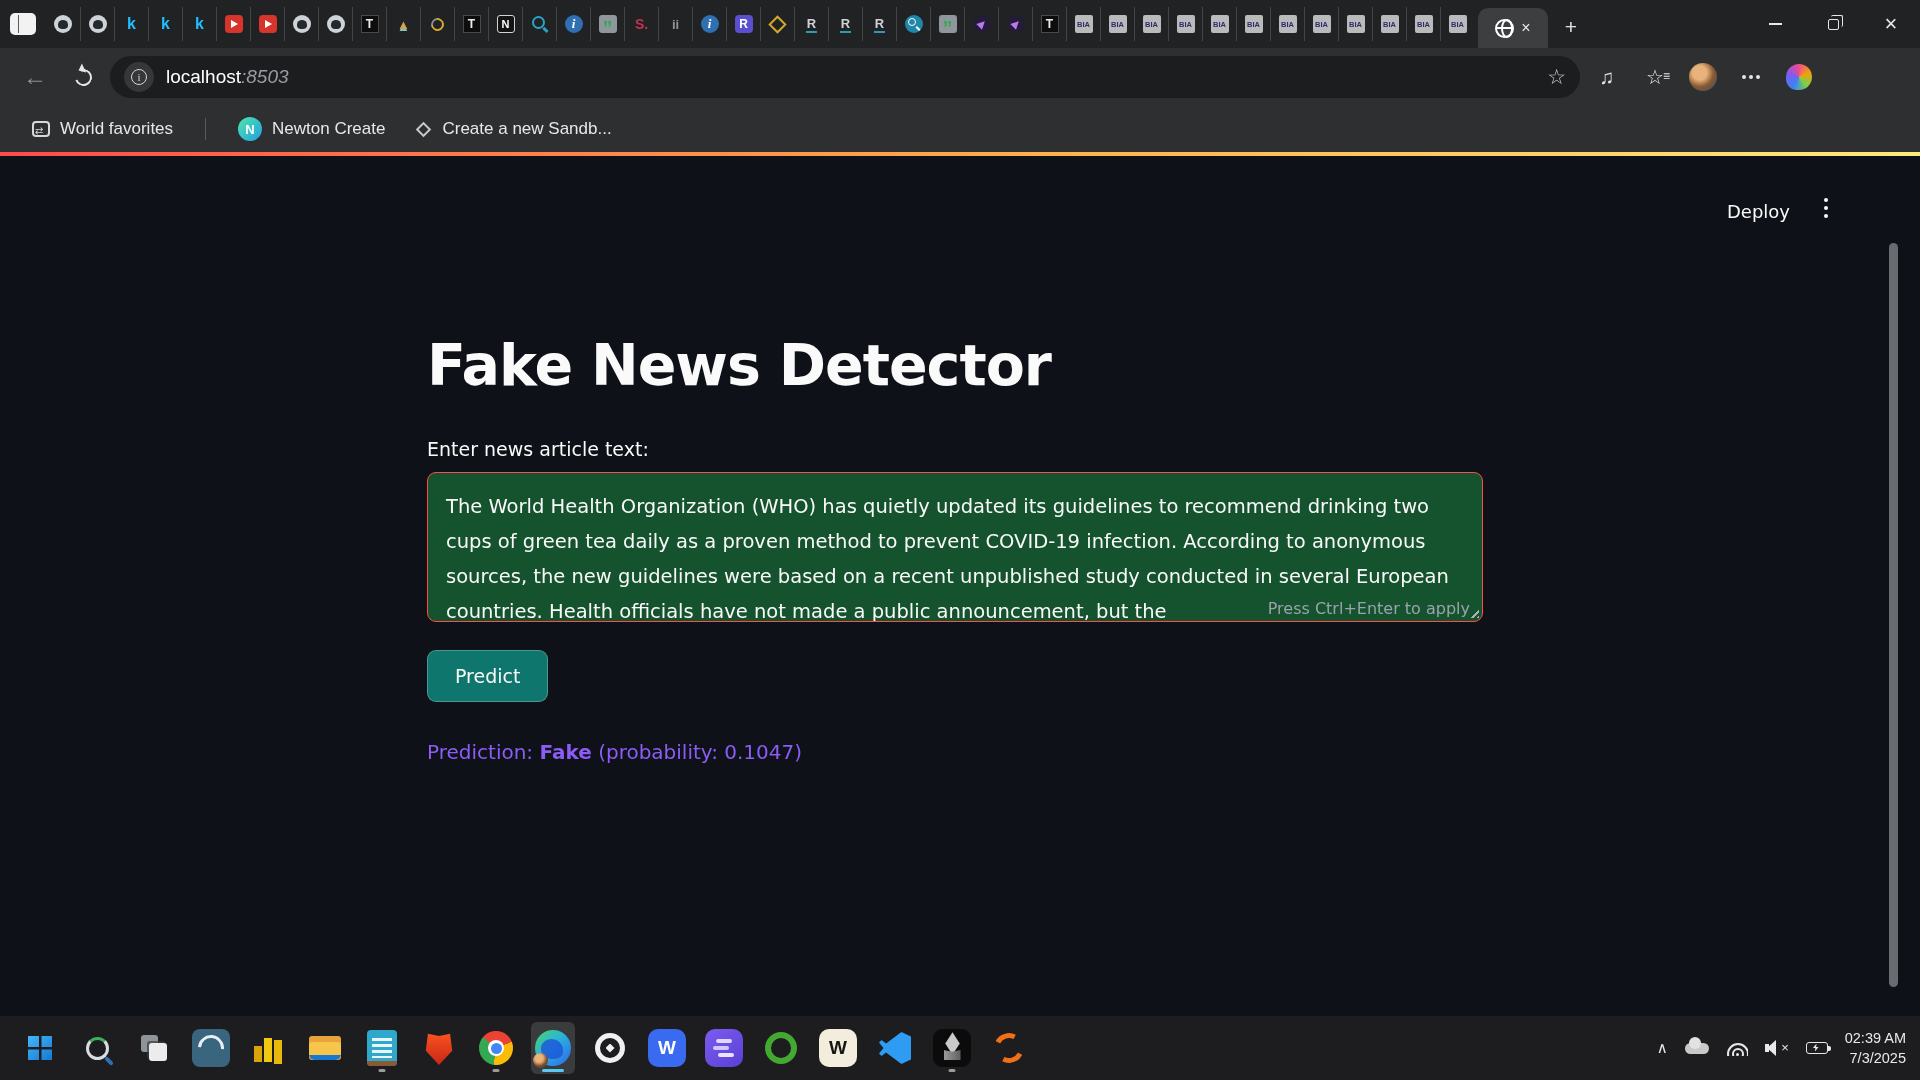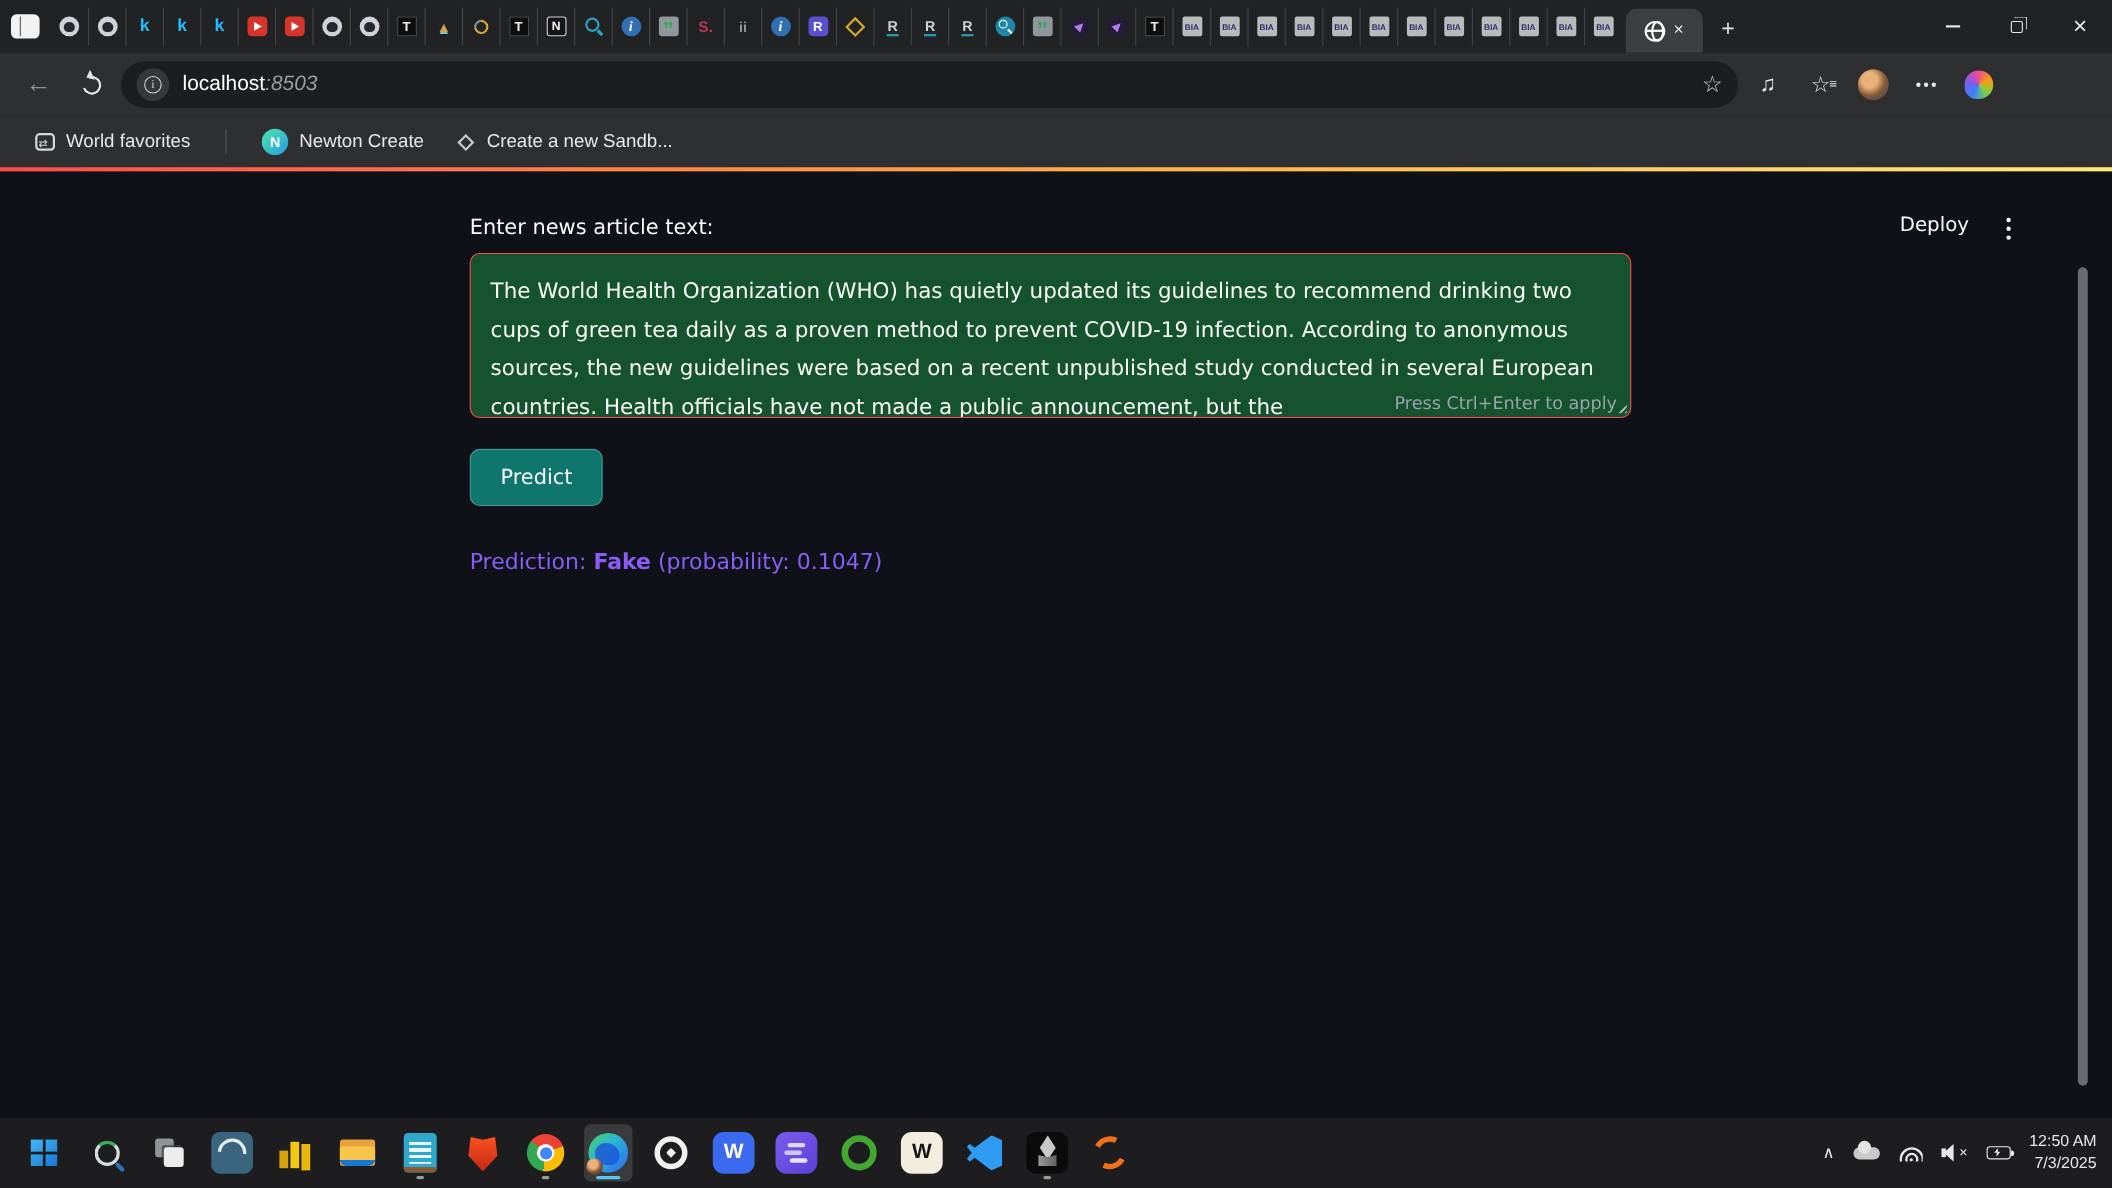--- a/index.html
+++ b/index.html
@@ -100,21 +100,21 @@
   .import-ic { width:18px; height:16px; border:2px solid #d8d8d8; border-radius:4px; position:relative; }
   .import-ic::after { content:"\21C4"; position:absolute; left:1px; top:2px; font-size:10px; color:#d8d8d8; }
   .newton-ic { width:24px; height:24px; border-radius:50%; background:linear-gradient(135deg,#46d8b8 20%,#2aa8d8 85%); display:flex; align-items:center; justify-content:center; color:#fff; font-weight:bold; font-size:13px; }
   .sandbox-ic { width:11px; height:11px; border:2px solid #c9c9c9; transform:rotate(45deg); margin:0 3px; }
 
   
   .decoration { position:absolute; left:0; top:152px; width:1920px; height:4px;
                 background:linear-gradient(90deg,#ff4b4b,#ffb24b 55%,#ffe97d); }
   .page { position:absolute; left:0; top:156px; width:1920px; height:860px; background:#0e1117;
           font-family:"DejaVu Sans", sans-serif; color:#fafafa; }
-  .deploy-row { position:absolute; top:38px; right:88px; display:flex; align-items:flex-start; gap:30px; }
+  .deploy-row { position:absolute; top:38px; right:88px; display:flex; align-items:flex-end; gap:30px; }
   .deploy-btn { font-size:18px; color:#fafafa; cursor:pointer; }
   .kebab { display:flex; flex-direction:column; gap:4px; cursor:pointer; padding:4px; }
   .kebab i { width:4px; height:4px; border-radius:50%; background:#fafafa; }
   .content { position:absolute; left:427px; top:0; width:1056px; }
   .page-title { margin-top:176px; font-size:57px; font-weight:700; letter-spacing:-1px; color:#fafafa; }
   .input-label { margin-top:40px; font-size:19px; color:#fafafa; }
   .textarea-box { margin-top:12px; width:1056px; height:150px; background:#14532d;
                   border:1px solid #ff4b4b; border-radius:9px; padding:16px 18px 0; overflow:hidden; position:relative; }
   .textarea-text { font-size:19.5px; line-height:35px; color:#fafafa; }
   .ta-hint { position:absolute; right:12px; bottom:3px; font-size:16px; color:#9aa3ad; white-space:nowrap; }
@@ -412,20 +412,21 @@
   <div class="deploy-row">
     <span class="deploy-btn">Deploy</span>
     <span class="kebab">
         <i></i>
         <i></i>
         <i></i>
       </span>
   </div>
 
   <div class="content">
+    <h1 class="page-title">Fake News Detector</h1>
     <div class="input-label">Enter news article text:</div>
     <div class="textarea-box">
       <div class="textarea-text">The World Health Organization (WHO) has quietly updated its guidelines to recommend drinking two cups of green tea daily as a proven method to prevent COVID-19 infection. According to anonymous sources, the new guidelines were based on a recent unpublished study conducted in several European countries. Health officials have not made a public announcement, but the</div>
       <span class="ta-hint">Press Ctrl+Enter to apply</span>
       <span class="ta-resize"></span>
     </div>
     <div class="predict-btn">Predict</div>
     <div class="prediction"><span>Prediction: </span><b>Fake</b><span> (probability: 0.1047)</span></div>
   </div>
 
@@ -498,17 +499,17 @@
     <span class="tray-chevron">∧</span>
     <span class="cloud-ic"></span>
     <span class="wifi-ic">
         <span class="wifi-dot"></span>
       </span>
     <span class="vol-ic">
         <span class="vol-x">×</span>
       </span>
     <span class="battery-ic"></span>
     <div class="clock">
-      <div>12:50 AM</div>
+      <div>02:39 AM</div>
       <div>7/3/2025</div>
     </div>
   </div>
 </div>
 
 </body></html>

